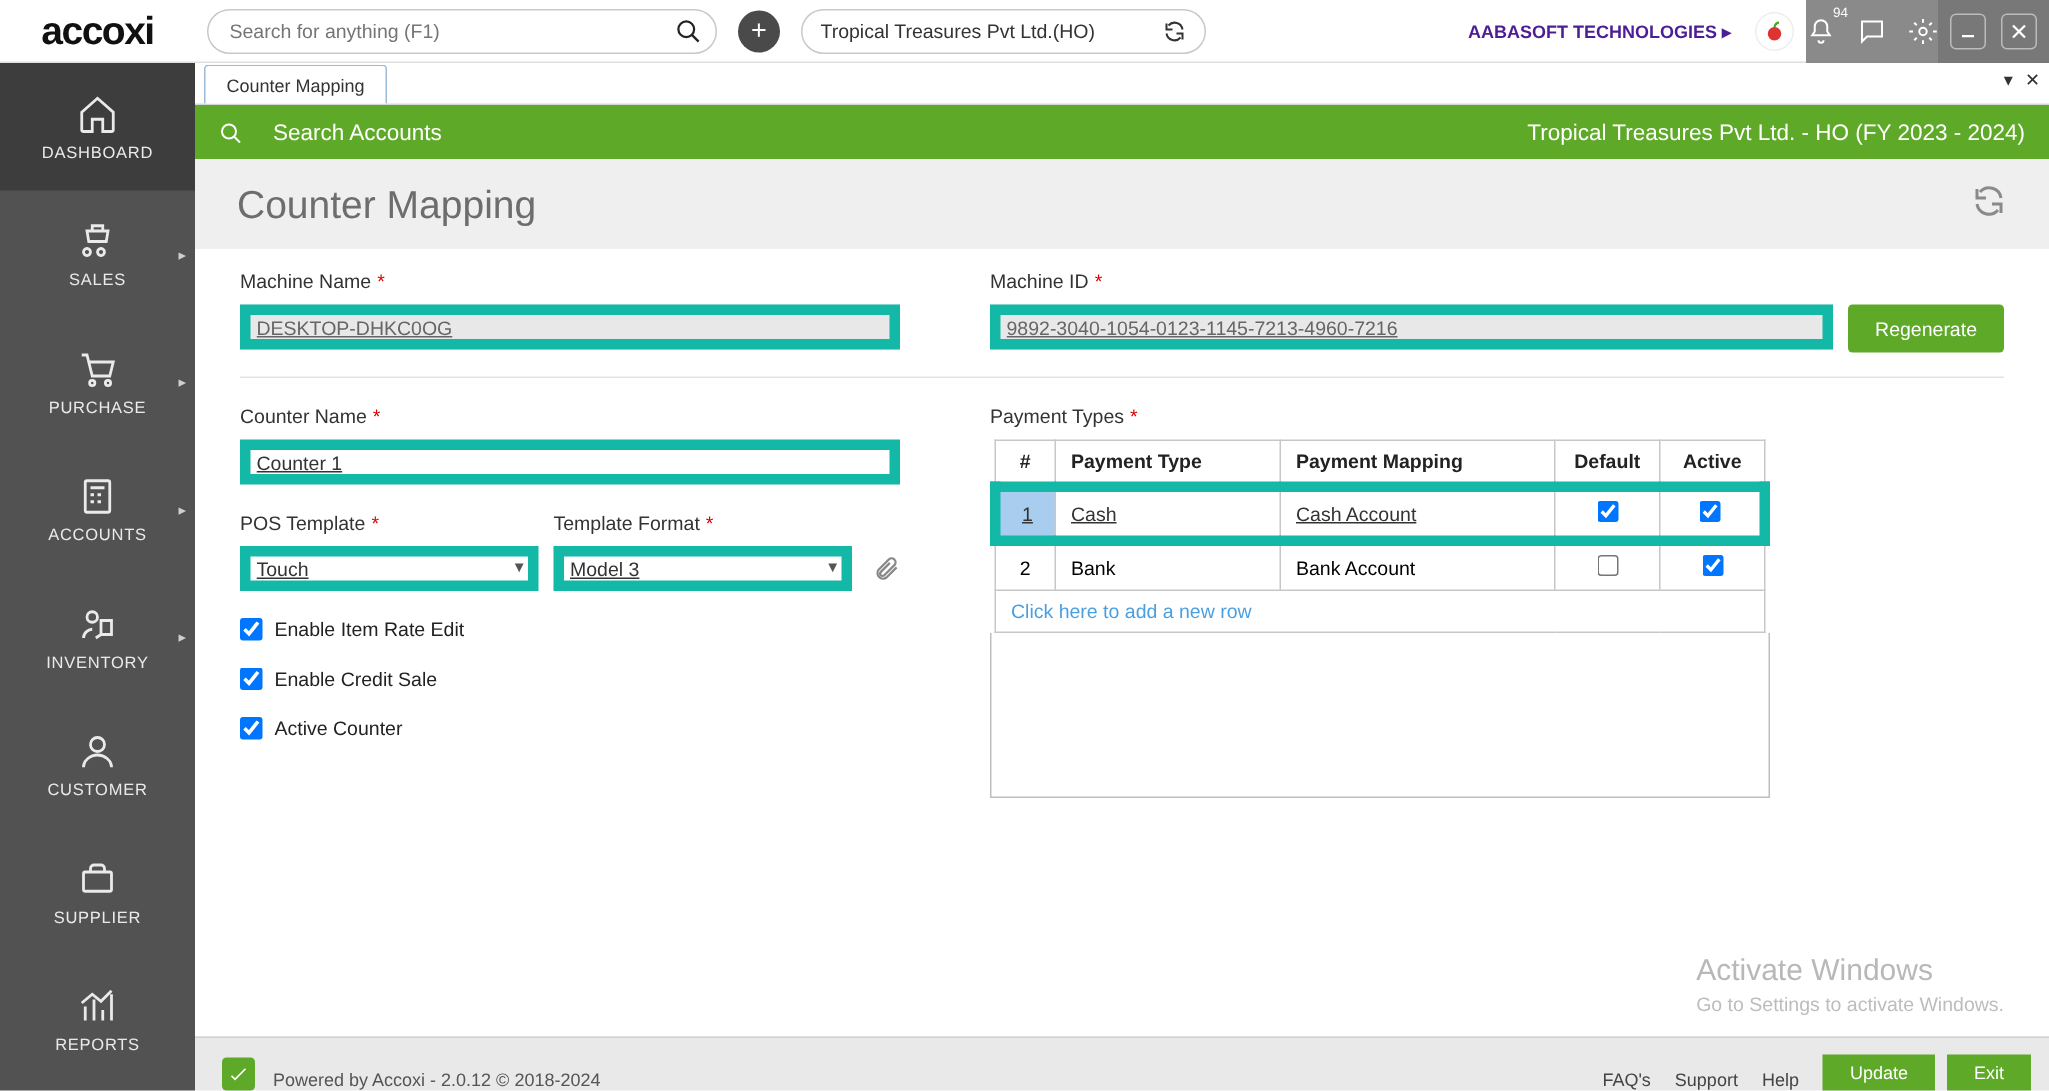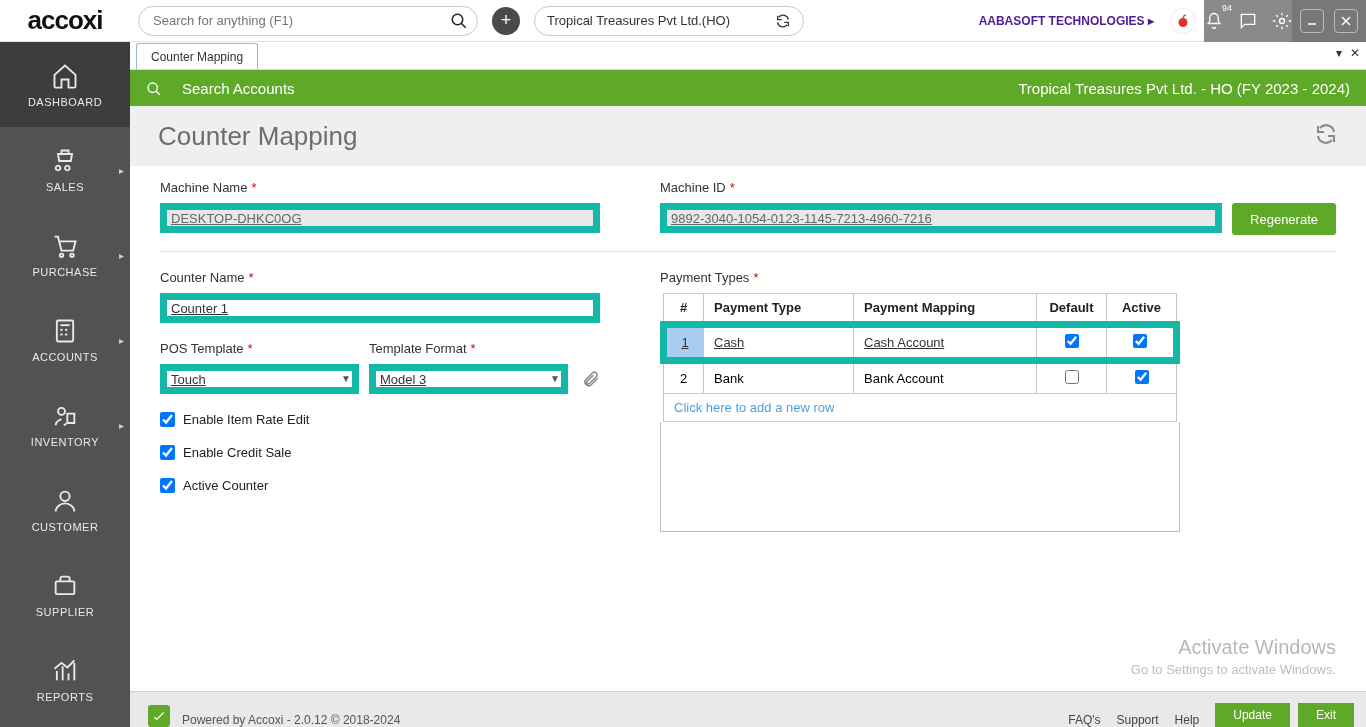--- a/index.html
+++ b/index.html
@@ -79,21 +79,21 @@
 
   
   .footer { height:36px; background:#e9e9e9; border-top:1px solid #d0d0d0; display:flex; align-items:flex-end; padding:0 12px 0 18px; font-size:12px; color:#555; }
   .footer .logo-sq { width:22px; height:22px; background:#5ea928; border-radius:3px; margin-right:12px; display:flex; align-items:center; justify-content:center;}
   .footer .logo-sq svg { width:14px; height:14px; stroke:#fff; fill:none; stroke-width:2;}
   .footer-spacer { flex:1; }
   .footer-link { margin:0 8px; cursor:pointer; color:#444; }
   .footer-btn { height:24px; padding:0 18px; background:#5ea928; color:#fff; border:none; font-size:12px; margin-left:8px; cursor:pointer;}
   
   
-  .wm { position:absolute; right:30px; bottom:48px; color:#bdbdbd; font-size:13px; text-align:right; line-height:1.4; pointer-events:none;}
+  .wm { position:absolute; right:30px; bottom:48px; color:#bdbdbd; font-size:13px; text-align:left; line-height:1.4; pointer-events:none;}
   .wm .t { font-size:20px; color:#b8b8b8; }
 </style>
 </head>
 <body>
 
 <div class="topbar">
   <div class="logo">
     <span class="logo-text">accoxi</span>
   </div>
   <div class="search-wrap">

